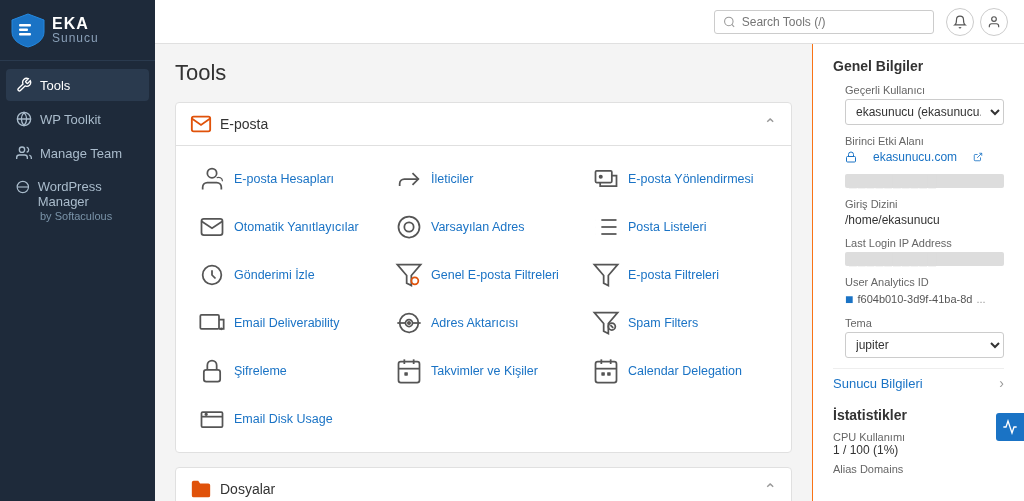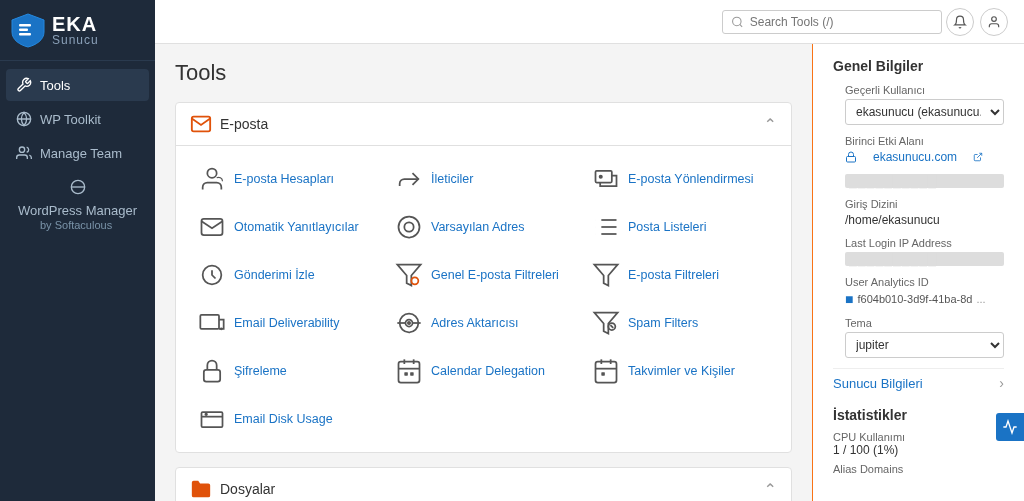--- a/index.html
+++ b/index.html
@@ -27,21 +27,21 @@
       height: 36px;
       margin-right: 6px;
       flex-shrink: 0;
     }
     .logo-text {
       display: flex;
       flex-direction: column;
       line-height: 1;
     }
     .logo-eka {
-      font-size: 20px;
+      font-size: 16px;
       font-weight: 900;
       color: #fff;
       letter-spacing: 1px;
     }
     .logo-sunucu {
       font-size: 12px;
       color: #8aa0b8;
       letter-spacing: 1px;
     }
     .sidebar-nav {
@@ -66,39 +66,39 @@
     .sidebar-item-wp {
       display: flex;
       flex-direction: column;
       gap: 0;
       padding: 8px 10px;
       border-radius: 4px;
       cursor: pointer;
       color: #aabccc;
       font-size: 13px;
     }
-    .sidebar-item-wp .wp-main { display: flex; align-items: center; gap: 8px; flex-direction: column; }
+    .sidebar-item-wp .wp-main { display: flex; align-items: flex-start; gap: 8px; }
     .sidebar-item-wp .wp-sub { font-size: 11px; color: #7a93a8; padding-left: 24px; line-height: 1.4; }
 
     
     .main-content {
       flex: 1;
       display: flex;
       flex-direction: column;
       overflow: hidden;
       background: #f4f4f4;
     }
     .topbar {
       background: #fff;
       padding: 10px 16px;
       display: flex;
       align-items: center;
       justify-content: flex-end;
       border-bottom: 1px solid #e0e0e0;
-      gap: 4px;
+      gap: 12px;
       height: 44px;
     }
     .search-bar {
       display: flex;
       align-items: center;
       border: 1px solid #ccc;
       border-radius: 3px;
       background: #fff;
       padding: 4px 8px;
       gap: 6px;
@@ -510,33 +510,33 @@
               </svg>
               <span class="tool-label">Şifreleme</span>
             </div>
             <div class="tool-item">
               <svg class="tool-icon" viewBox="0 0 24 24" fill="none" stroke="#555" stroke-width="1.5">
                 <rect x="3" y="4" width="18" height="18" rx="2"></rect>
                   <line x1="16" y1="2" x2="16" y2="6"></line>
                   <line x1="8" y1="2" x2="8" y2="6"></line>
                   <line x1="3" y1="10" x2="21" y2="10"></line>
                 <rect x="8" y="13" width="3" height="3" rx="0.5" fill="#555" stroke="none"></rect>
-                <rect x="13" y="13" width="3" height="3" rx="0.5" fill="#555" stroke="none"></rect>
-              </svg>
-              <span class="tool-label">Calendar Delegation</span>
+              </svg>
+              <span class="tool-label">Takvimler ve Kişiler</span>
             </div>
             <div class="tool-item">
               <svg class="tool-icon" viewBox="0 0 24 24" fill="none" stroke="#555" stroke-width="1.5">
                 <rect x="3" y="4" width="18" height="18" rx="2"></rect>
                   <line x1="16" y1="2" x2="16" y2="6"></line>
                   <line x1="8" y1="2" x2="8" y2="6"></line>
                   <line x1="3" y1="10" x2="21" y2="10"></line>
                 <rect x="8" y="13" width="3" height="3" rx="0.5" fill="#555" stroke="none"></rect>
-              </svg>
-              <span class="tool-label">Takvimler ve Kişiler</span>
+                <rect x="13" y="13" width="3" height="3" rx="0.5" fill="#555" stroke="none"></rect>
+              </svg>
+              <span class="tool-label">Calendar Delegation</span>
             </div>
 
             <div class="tool-item">
               <svg class="tool-icon" viewBox="0 0 24 24" fill="none" stroke="#555" stroke-width="1.5">
                 <rect x="3" y="6" width="18" height="13" rx="1"></rect>
                   <line x1="3" y1="10" x2="21" y2="10"></line>
                   <circle cx="7" cy="8" r="0.7" fill="#555"></circle>
               </svg>
               <span class="tool-label">Email Disk Usage</span>
             </div>

